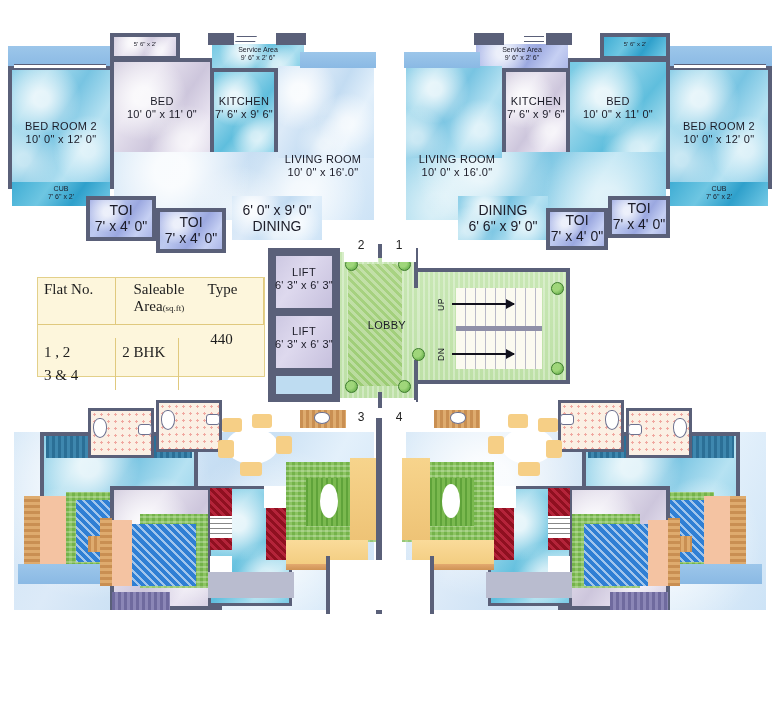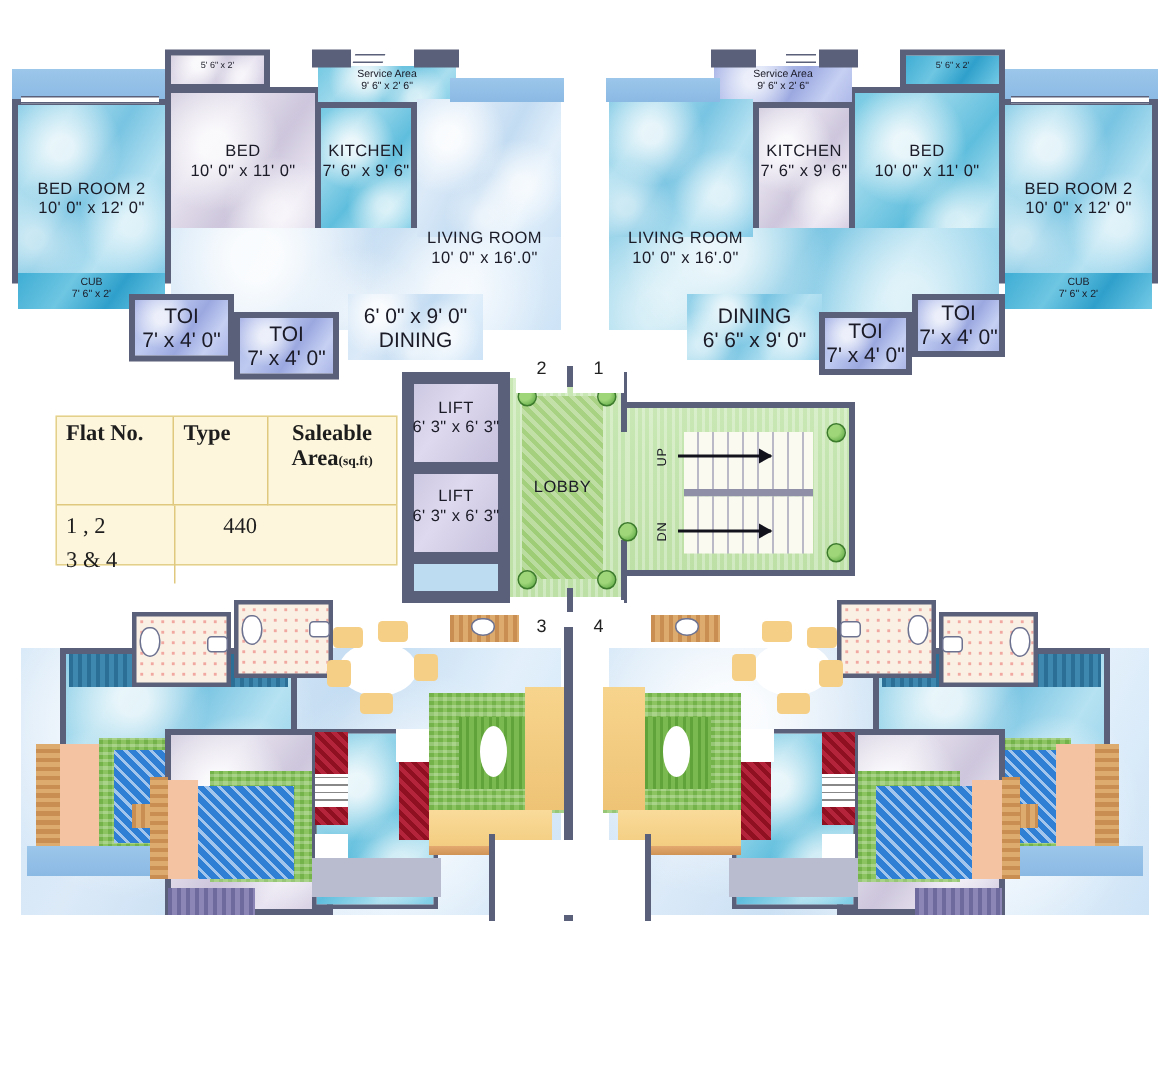--- a/index.html
+++ b/index.html
@@ -83,25 +83,25 @@
 
   
   #flat-table{position:absolute;left:37px;top:277px;width:228px;height:100px;
     background:#fdf6dc;border:1px solid #e3d08a;box-sizing:border-box;
     font-family:"Liberation Serif",serif;color:#1d1d1d;}
   #flat-table .tr{display:flex;}
   #flat-table .th,#flat-table .td{box-sizing:border-box;padding:3px 6px;}
   #flat-table .c1{width:79px;}
   #flat-table .c2{width:63px;}
   #flat-table .c3{width:86px;text-align:center;}
-  #flat-table .head .th{font-size:15px;line-height:1.12;height:59px;
-       border-bottom:1px solid #e0c97e;font-weight:bold;}
+  #flat-table .head .th{font-size:15px;line-height:1.12;height:47px;
+       border-bottom:1px solid #e0c97e;}
   #flat-table .head .c1,#flat-table .head .c2{border-right:1px solid #e0c97e;}
   #flat-table .body .td{font-size:15px;line-height:1.5;height:52px;}
-  #flat-table .body .c1,#flat-table .body .c2{border-right:1px solid #e0c97e;}
+  #flat-table .body .c1,#flat-table .body .c2{border-right:1px solid #e0c97e;margin-top:13px;}
   #flat-table .unit{font-size:9px;}
   #flat-table .fnum1{display:block;}
   #flat-table .fnum2{display:block;}
 
   
   #caption{position:absolute;left:0;top:677px;width:780px;text-align:center;
      font-family:"Liberation Serif",serif;font-size:19px;color:#3a3a46;
      letter-spacing:.4px;}
 
   
@@ -272,21 +272,21 @@
   <div class="rm tx-periw" style="left:608px;top:196px;width:62px;height:42px;"></div>
   <div class="lbl mid" style="left:608px;top:200px;width:62px;">
     <span class="big">TOI</span><br>
     <span class="sm">7' x 4' 0"</span>
   </div>
 
   <div class="rm nb tx-mintgrad" style="left:332px;top:252px;width:86px;height:146px;"></div>
   <div class="rm nb tx-mintgrad" style="left:418px;top:272px;width:152px;height:112px;"></div>
 
   <div class="rm nb tx-lobby" style="left:348px;top:264px;width:54px;height:122px;"></div>
-  <div class="lbl big" style="left:344px;top:319px;width:62px;"><span>LOBBY</span></div>
+  <div class="lbl big" style="left:344px;top:319px;width:62px;text-align:right;"><span>LOBBY</span></div>
 
   <div class="rm tx-liftfill" style="left:272px;top:252px;width:64px;height:60px;"></div>
   <div class="lbl big" style="left:272px;top:266px;width:64px;">
     <span>LIFT</span><br>
     <span class="sm">6' 3" x 6' 3"</span>
   </div>
   <div class="rm tx-liftfill" style="left:272px;top:312px;width:64px;height:60px;"></div>
   <div class="lbl big" style="left:272px;top:325px;width:64px;">
     <span>LIFT</span><br>
     <span class="sm">6' 3" x 6' 3"</span>
@@ -440,29 +440,30 @@
   <div class="wc" style="left:450px;top:412px;width:16px;height:12px;"></div>
 
   <div class="wall" style="left:376px;top:418px;width:6px;height:196px;"></div>
   <div class="door-gap" style="left:330px;top:560px;width:100px;height:50px;"></div>
   <div class="wall" style="left:326px;top:556px;width:4px;height:58px;"></div>
   <div class="wall" style="left:430px;top:556px;width:4px;height:58px;"></div>
 
   <div id="flat-table">
     <div class="tr head">
       <div class="th c1">Flat No.</div>
-      <div class="th c2">Type</div>
       <div class="th c3">
         <span>Saleable</span><br>
         <span>Area</span><span class="unit">(sq.ft)</span>
       </div>
+      <div class="th c2">Type</div>
     </div>
     <div class="tr body">
       <div class="td c1">
         <span class="fnum1">1 , 2</span>
         <span class="fnum2">3 &amp; 4</span>
       </div>
+      <div class="td c2">2 BHK</div>
       <div class="td c3">440</div>
     </div>
   </div>
 
 
 </div>
 
 </body></html>

